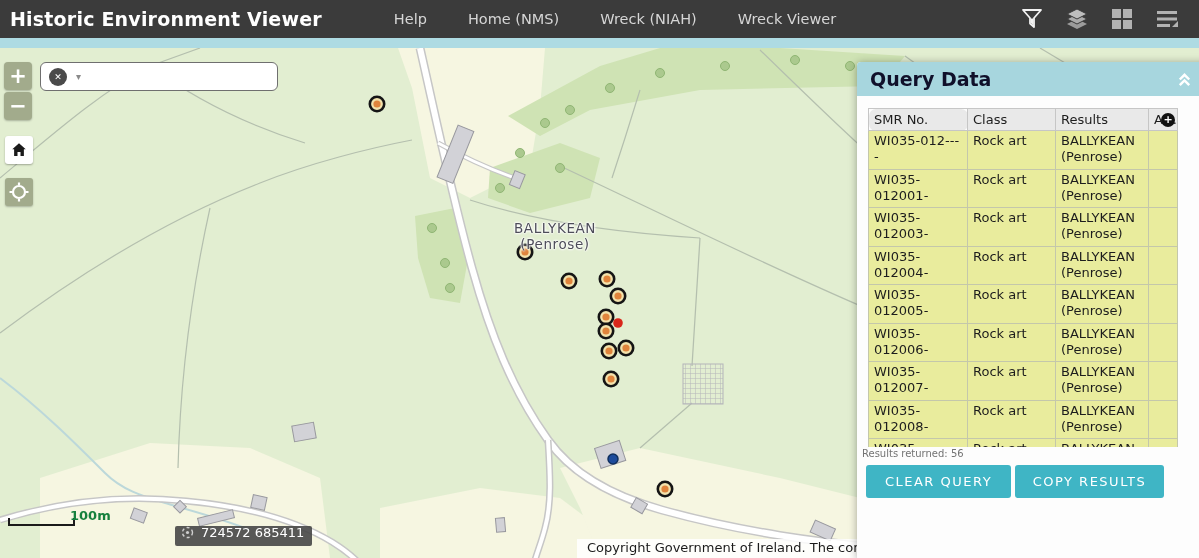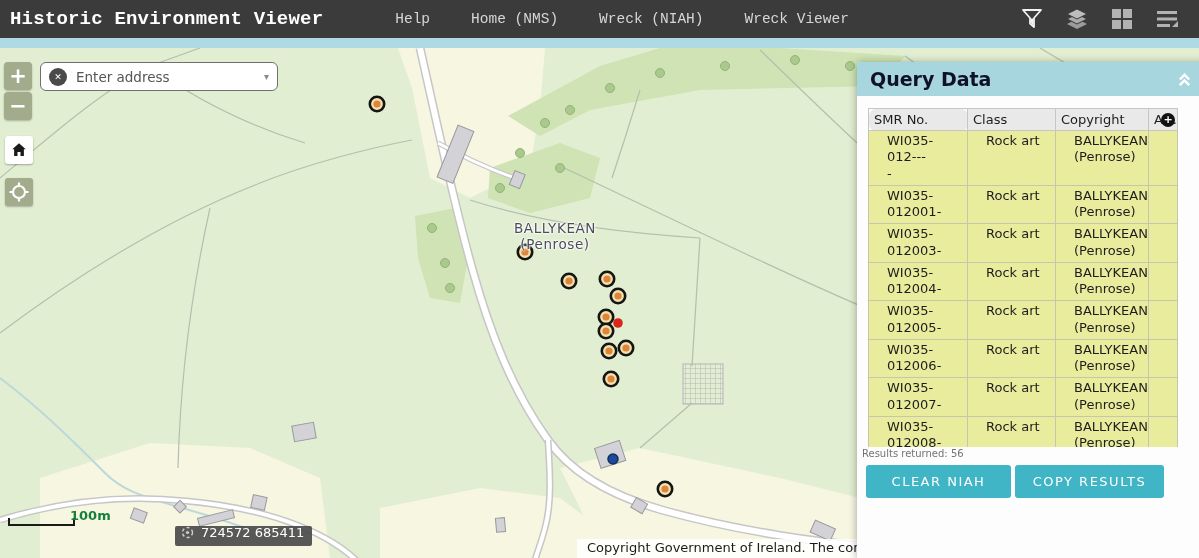--- a/index.html
+++ b/index.html
@@ -5,21 +5,21 @@
   :root{
     --topbar:#3b3b3b; --strip:#aedbe3; --accent:#3fb5c5; --panel-header:#a7d6de;
     --row-yellow:#e9ec9d; --map-green:#e2eed1; --cream:#f6f6e1; --wood:#cfe3b4;
   }
   *{box-sizing:border-box;margin:0;padding:0;}
   body{width:1199px;height:558px;overflow:hidden;font-family:"DejaVu Sans",sans-serif;background:#fff;}
   .app{position:relative;width:1199px;height:558px;}
 
   
   .topbar{position:absolute;top:0;left:0;width:100%;height:38px;background:var(--topbar);
-    display:flex;align-items:center;padding:0 16px 0 10px;z-index:30;font-family:Liberation Mono, monospace;}
+    display:flex;align-items:center;padding:0 16px 0 10px;z-index:30;}
   .app-title{color:#fff;font-weight:bold;font-size:19px;letter-spacing:.2px;}
   .mainnav{display:flex;gap:41px;margin-left:72px;}
   .mainnav a{color:#d6d6d6;font-size:14.5px;text-decoration:none;cursor:pointer;}
   .topbar-icons{margin-left:auto;display:flex;gap:21px;align-items:center;padding-right:4px;}
   .tb-btn{width:24px;height:24px;display:flex;align-items:center;justify-content:center;cursor:pointer;}
 
   
   .strip{position:absolute;top:38px;left:0;width:100%;height:10px;background:var(--strip);z-index:25;}
 
   
@@ -61,21 +61,21 @@
     border-radius:4px 4px 0 0;box-shadow:0 1px 8px rgba(0,0,0,.35);}
   .panel-header{height:34px;background:var(--panel-header);border-radius:4px 4px 0 0;display:flex;
     align-items:center;padding:0 13px;}
   .panel-title{font-size:19px;font-weight:bold;color:#10102a;flex:1;}
   .ph-btn{width:20px;height:20px;display:flex;align-items:center;justify-content:center;cursor:pointer;margin-left:12px;}
 
   .table-wrap{margin:12px 11px 0 11px;height:339px;overflow:hidden;}
   table.results{border-collapse:collapse;width:309px;table-layout:fixed;font-size:13px;color:#1d1d1d;}
   table.results th{background:#e9e9e9;font-weight:normal;text-align:left;padding:3px 5px;
     border:1px solid #c6c6c6;height:21px;position:relative;}
-  table.results td{background:var(--row-yellow);padding:2px 5px 3px 18px;border:1px solid #c4c7ab;
+  table.results td{background:var(--row-yellow);padding:2px 5px 3px 5px;border:1px solid #c4c7ab;
     vertical-align:top;line-height:1.25;white-space:pre-line;height:34px;}
   .col-smr{width:99px;border-radius:7px;} .col-class{width:88px;} .col-town{width:93px;} .col-att{width:29px;}
   .att-plus{position:absolute;right:2px;top:4px;width:14px;height:14px;border-radius:50%;background:#111;
     color:#fff;font-size:11px;font-weight:bold;line-height:13px;text-align:center;cursor:pointer;}
 
   .results-count{margin:1px 0 0 5px;font-size:10px;color:#737373;height:15px;}
   .panel-buttons{display:flex;gap:4px;margin:2px 0 0 9px;}
   .pbtn{height:33px;border:none;border-radius:3px;background:var(--accent);color:#fff;font-size:13px;
     font-family:inherit;letter-spacing:1.5px;cursor:pointer;}
   .pbtn.clear{width:145px;} .pbtn.copy{width:149px;}
@@ -262,21 +262,20 @@
         </g>
     </svg>
 
     <div class="map-label">
       <div>BALLYKEAN</div>
       <div>(Penrose)</div>
     </div>
 
     <div class="searchbox">
       <span class="clear-circle">✕</span>
-      <input placeholder="Enter address" style="">
       <span class="caret">▾</span>
     </div>
 
     <div class="zoom-btn zoom-in">+</div>
     <div class="zoom-btn zoom-out">−</div>
     <div class="home-btn">
       <svg width="18" height="18" viewBox="0 0 24 24">
         <path d="M12 3 L21 11 H18.5 V20 H14 V14.5 H10 V20 H5.5 V11 H3 Z" fill="#1a1a1a"></path>
       </svg>
     </div>
@@ -318,21 +317,21 @@
         </svg>
       </span>
     </div>
 
     <div class="table-wrap">
       <table class="results">
         <thead>
           <tr>
             <th class="col-smr">SMR No.</th>
             <th class="col-class">Class</th>
-            <th class="col-town">Copyright</th>
+            <th class="col-town">Results</th>
             <th class="col-att"><span>Att.</span>
               <span class="att-plus">+</span>
             </th>
           </tr>
         </thead>
         <tbody>
             <tr>
               <td>WI035-012---
 -</td>
               <td>Rock art</td>
@@ -404,17 +403,17 @@
 (Penrose)</td>
               <td></td>
             </tr>
           </tbody>
       </table>
     </div>
 
     <div class="results-count">Results returned: 56</div>
 
     <div class="panel-buttons">
-      <button class="pbtn clear">CLEAR NIAH</button>
+      <button class="pbtn clear">CLEAR QUERY</button>
       <button class="pbtn copy">COPY RESULTS</button>
     </div>
   </aside>
 </div>
 
 </body></html>

